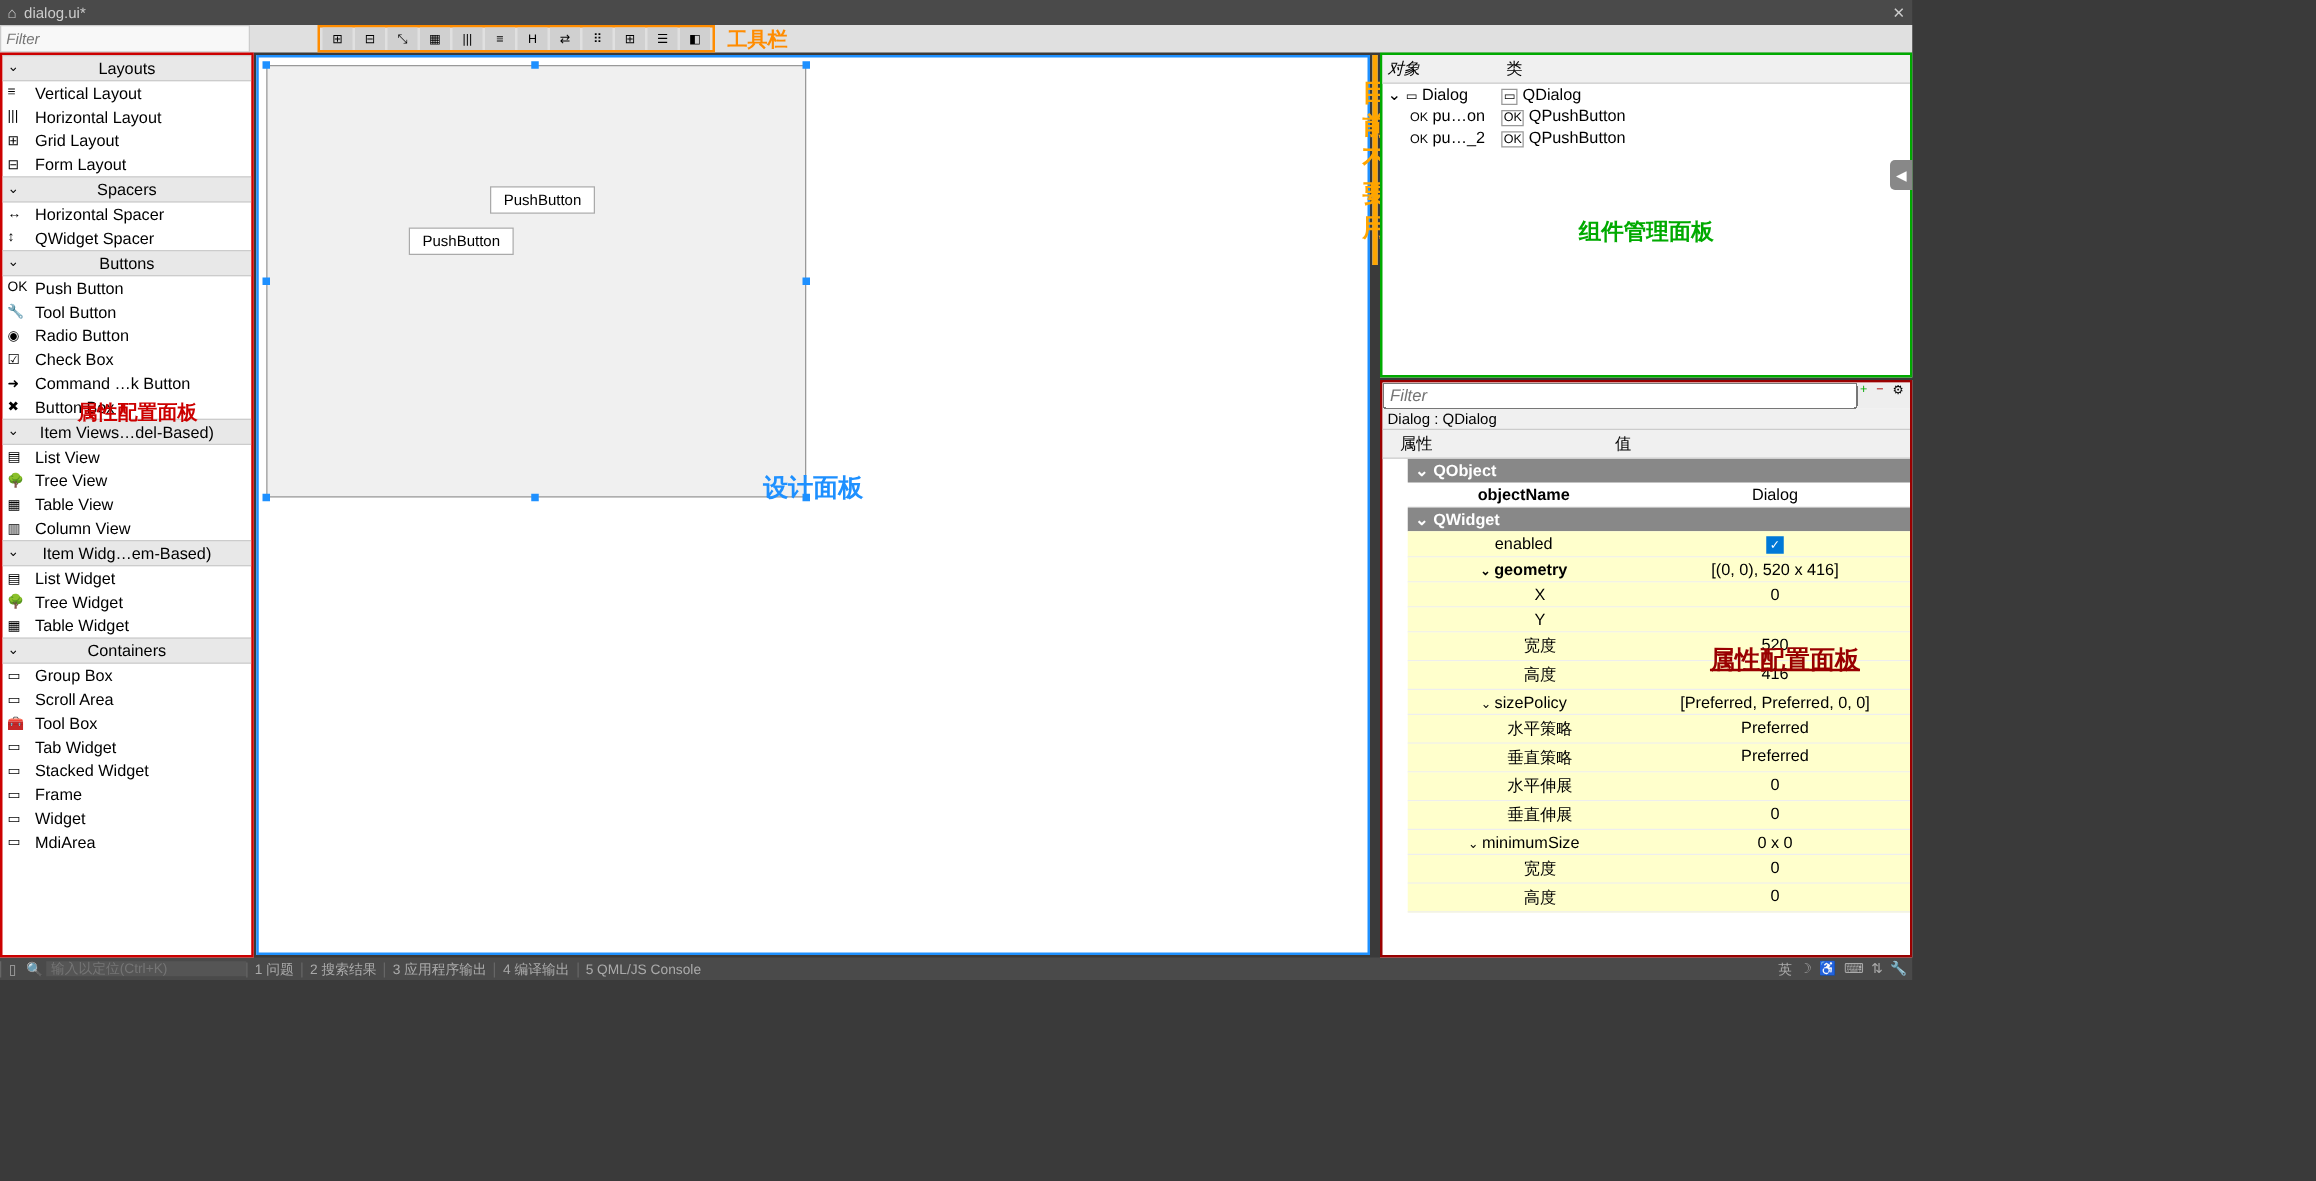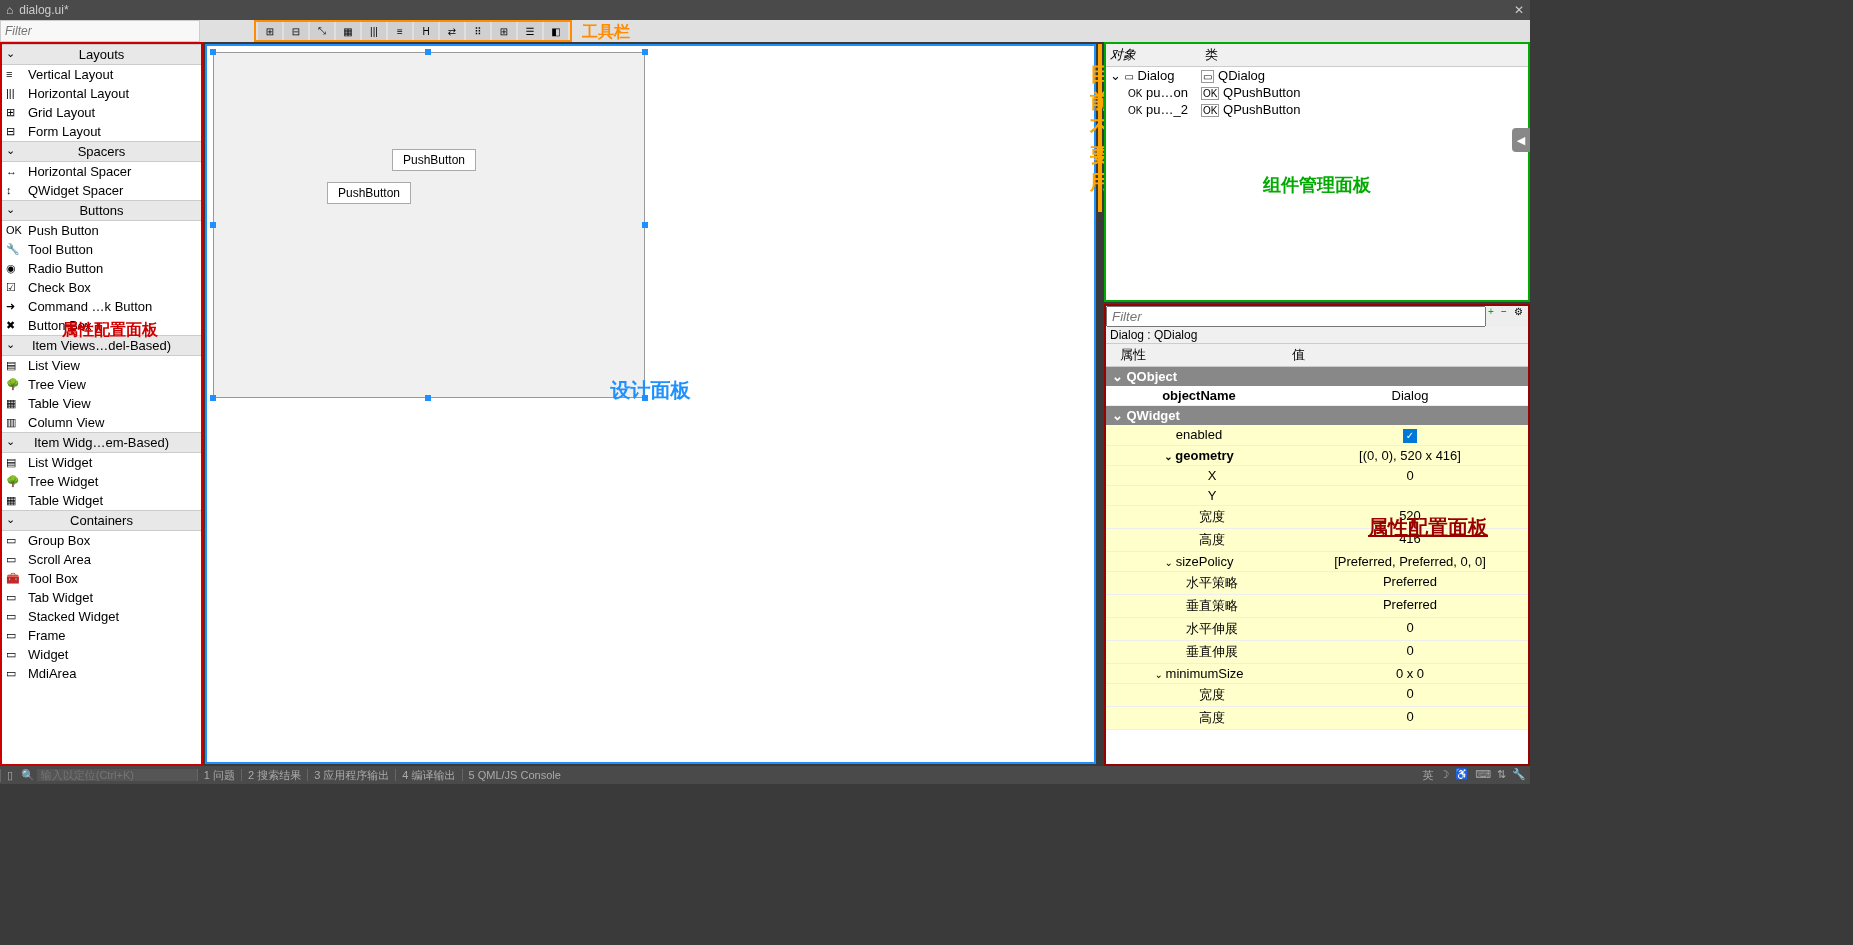--- a/index.html
+++ b/index.html
@@ -54,21 +54,21 @@
 .obj-collapse { position: absolute; right: -2px; top: 84px; background: #888; color: #fff; width: 18px; height: 24px; border-radius: 4px 0 0 4px; display: flex; align-items: center; justify-content: center; font-size: 11px; }
 
 .prop-panel { flex: 1; border: 2px solid #990000; background: #fff; position: relative; overflow: hidden; }
 .prop-filter-row { display: flex; background: #eee; font-size: 11px; }
 .prop-filter { flex: 1; font-style: italic; color: #888; padding: 1px 4px; }
 .prop-btns { display: flex; gap: 1px; padding: 0 2px; }
 .prop-btns span { width: 12px; height: 12px; font-size: 10px; cursor: pointer; }
 .prop-context { background: #f0f0f0; padding: 1px 4px; font-size: 12px; border-bottom: 1px solid #ccc; }
 .prop-header { display: flex; background: #f0f0f0; border-bottom: 1px solid #ccc; padding: 2px 0; }
 .prop-header > div:first-child { width: 186px; padding-left: 14px; }
-.prop-body { overflow-y: auto; height: 380px; }
+.prop-body { overflow-y: auto; height: 380px; margin-left: 20px; }
 .prop-group { background: #888; color: #fff; font-weight: bold; padding: 2px 6px; font-size: 13px; }
 .prop-row { display: flex; font-size: 13px; border-bottom: 1px solid #eee; text-align: center; }
 .prop-row.yellow { background: #ffffcc; }
 .prop-row .pname { width: 186px; padding: 2px 6px; }
 .prop-row .pval { flex: 1; padding: 2px 4px; }
 .prop-row.bold .pname { font-weight: bold; }
 .prop-row.expand .pname::before { content: "⌄ "; font-size: 10px; }
 .prop-row.sub .pname { padding-left: 32px; }
 .prop-label { position: absolute; right: 40px; top: 208px; color: #990000; font-weight: bold; font-size: 20px; z-index: 5; text-decoration: underline; }
 .checkbox-blue { width: 14px; height: 14px; background: #0078d7; display: inline-flex; align-items: center; justify-content: center; color: #fff; font-size: 10px; }

